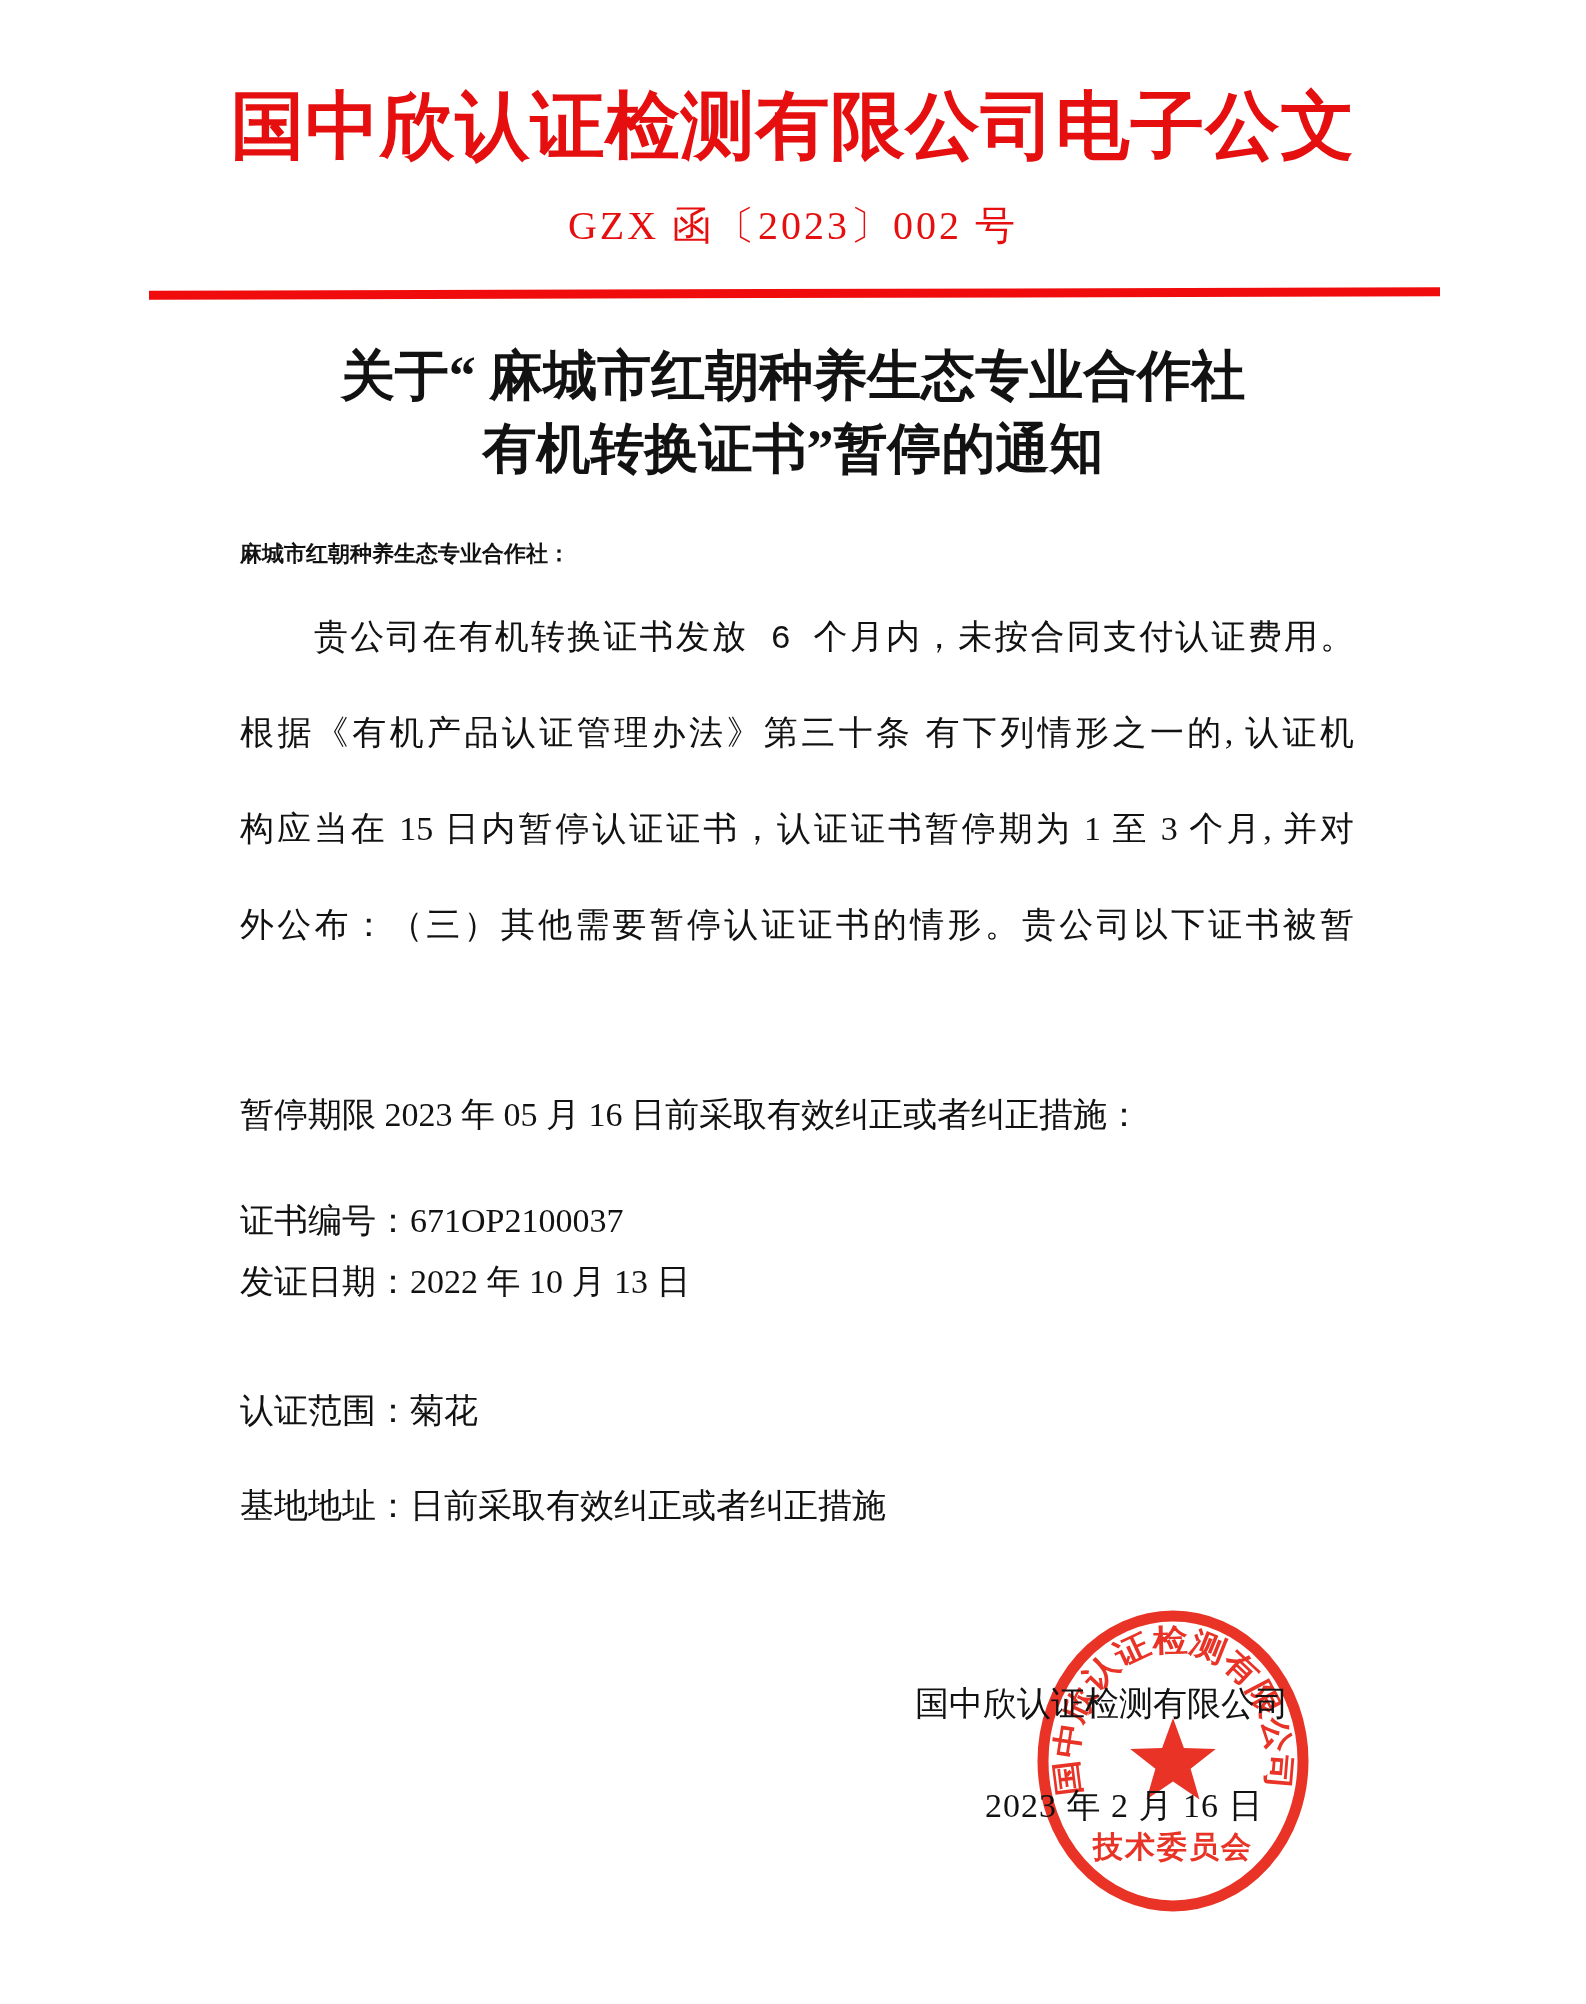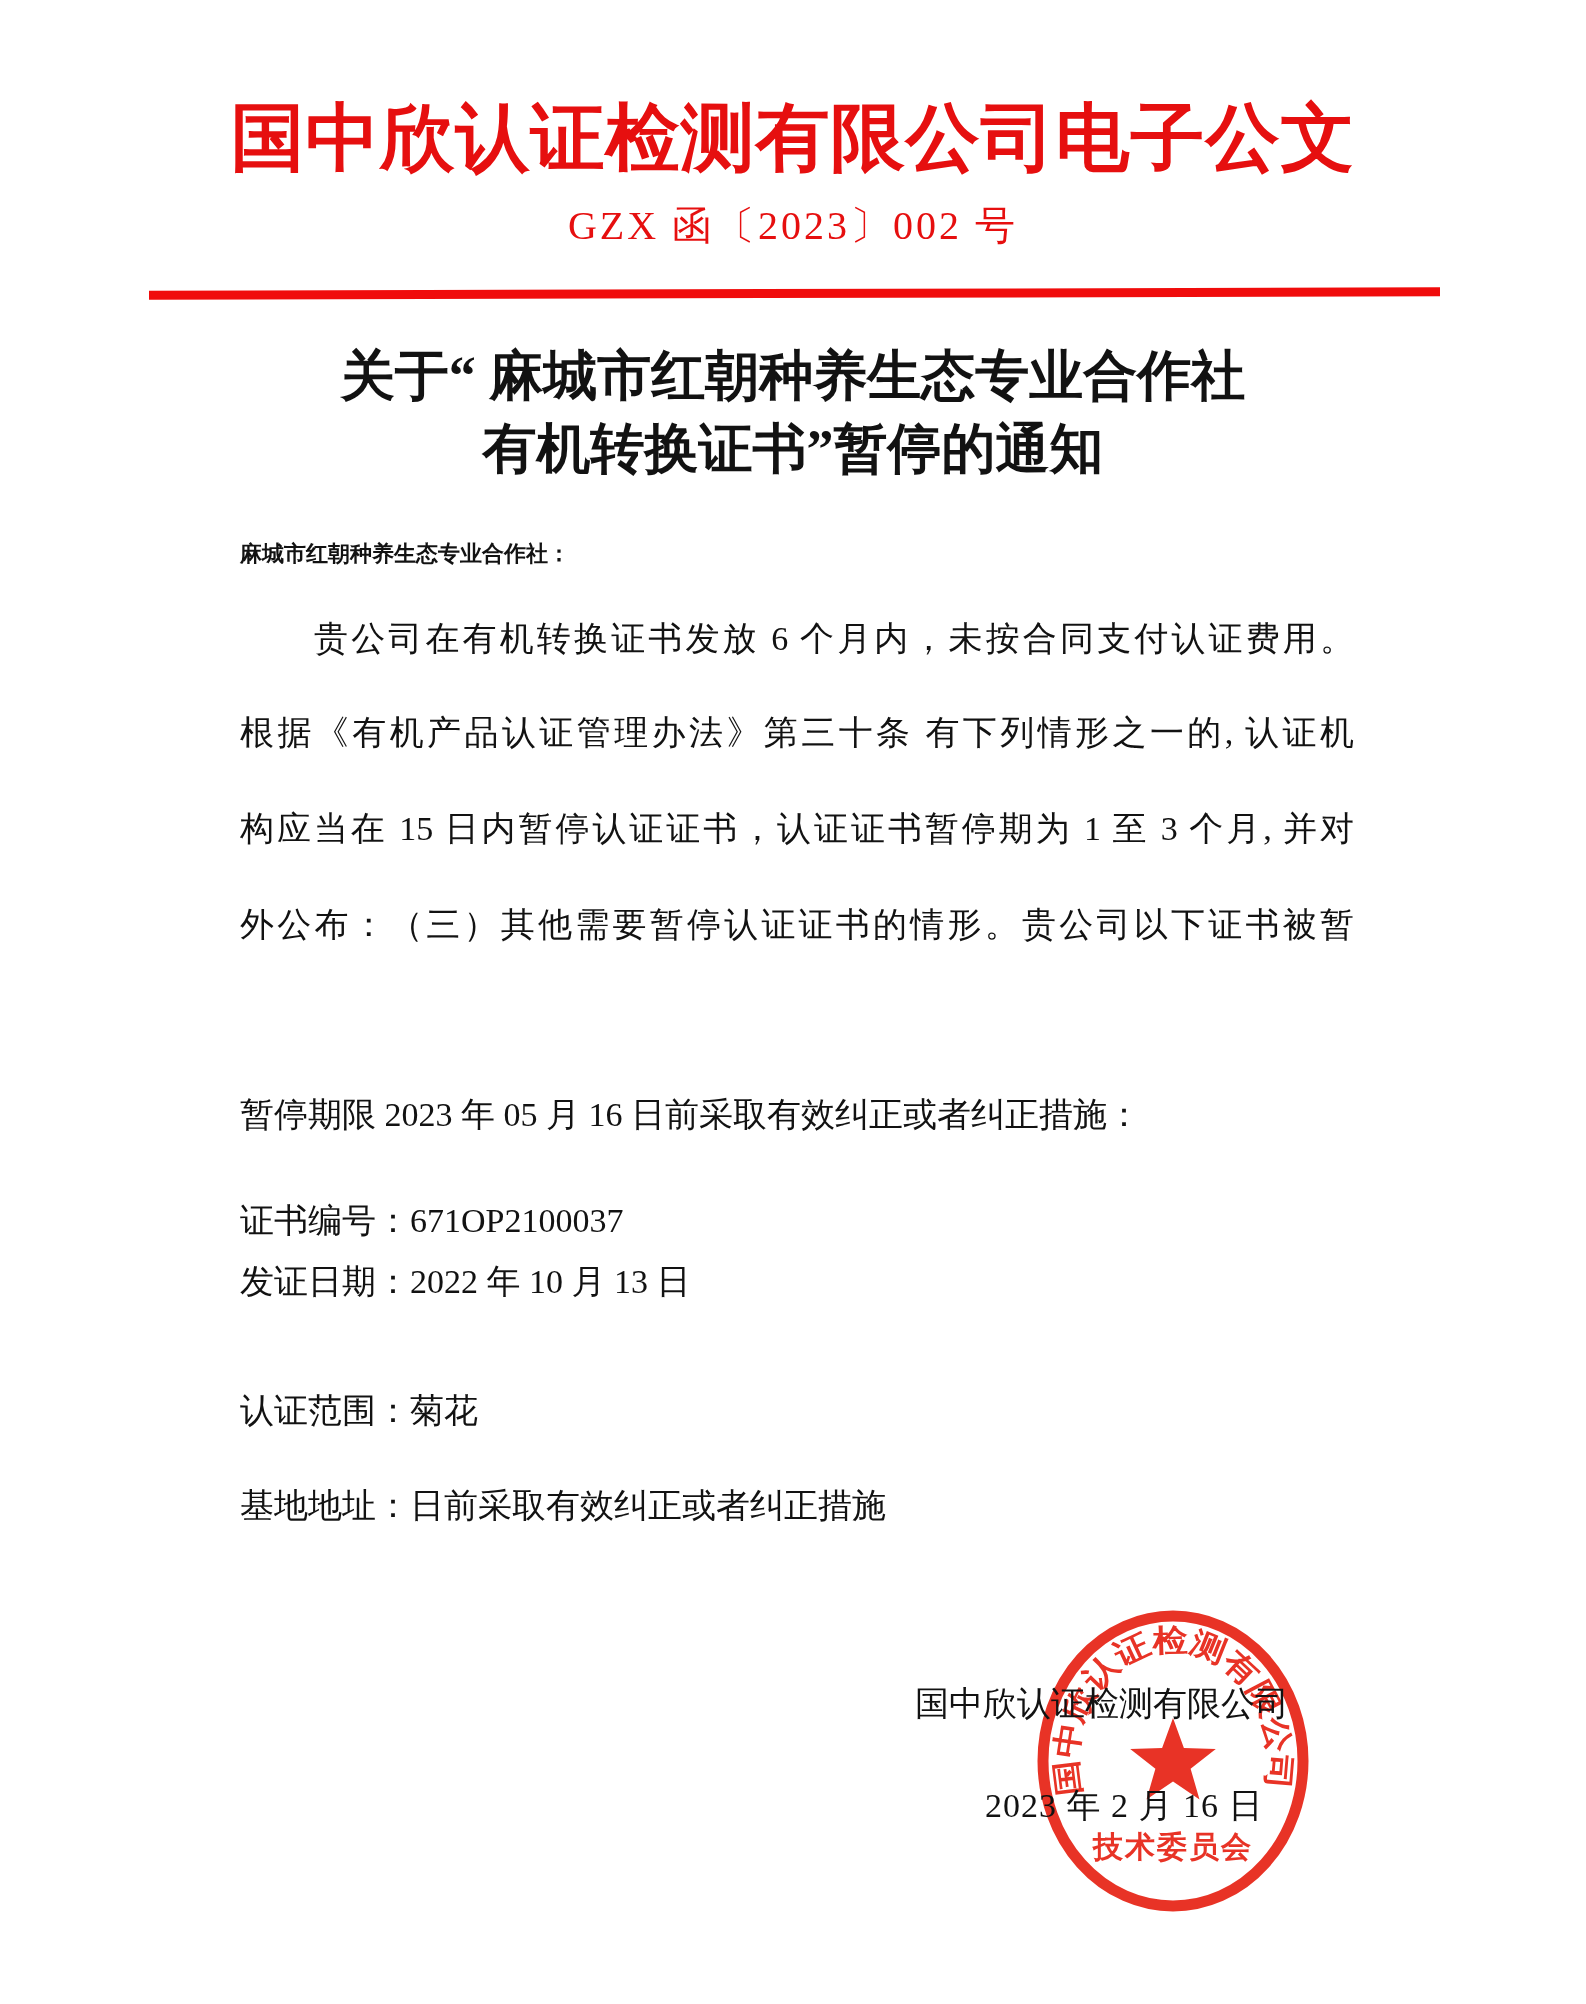--- a/index.html
+++ b/index.html
@@ -19,21 +19,20 @@
   }
   .abs{position:absolute;}
   .centered{left:0;width:1586px;text-align:center;}
   .hdr{
     top:84px;
     font-size:74px;
     font-weight:bold;
     color:var(--header_red);
     letter-spacing:1px;
     line-height:1.15;
-    margin-top:12px;
   }
   .docno{
     top:198px;
     font-size:40px;
     color:var(--header_red);
     letter-spacing:3px;
   }
   .rule{
     top:289px;left:149px;
     width:1291px;height:9px;
@@ -51,21 +50,21 @@
     top:539px;left:240px;
     font-size:22px;
     font-weight:bold;
   }
   .bl{
     left:240px;width:1114px;
     font-size:34px;
     line-height:42px;
   }
   .j{text-align:justify;text-align-last:justify;}
-  .ind{text-indent:74px;}
+  .ind{text-indent:74px;font-family:Liberation Mono, monospace;}
   .sig-name{
     top:1681px;left:915px;
     font-size:34px;
     z-index:3;
   }
   .sig-date{
     top:1783px;left:985px;
     font-size:34px;
     letter-spacing:1px;
     z-index:3;

